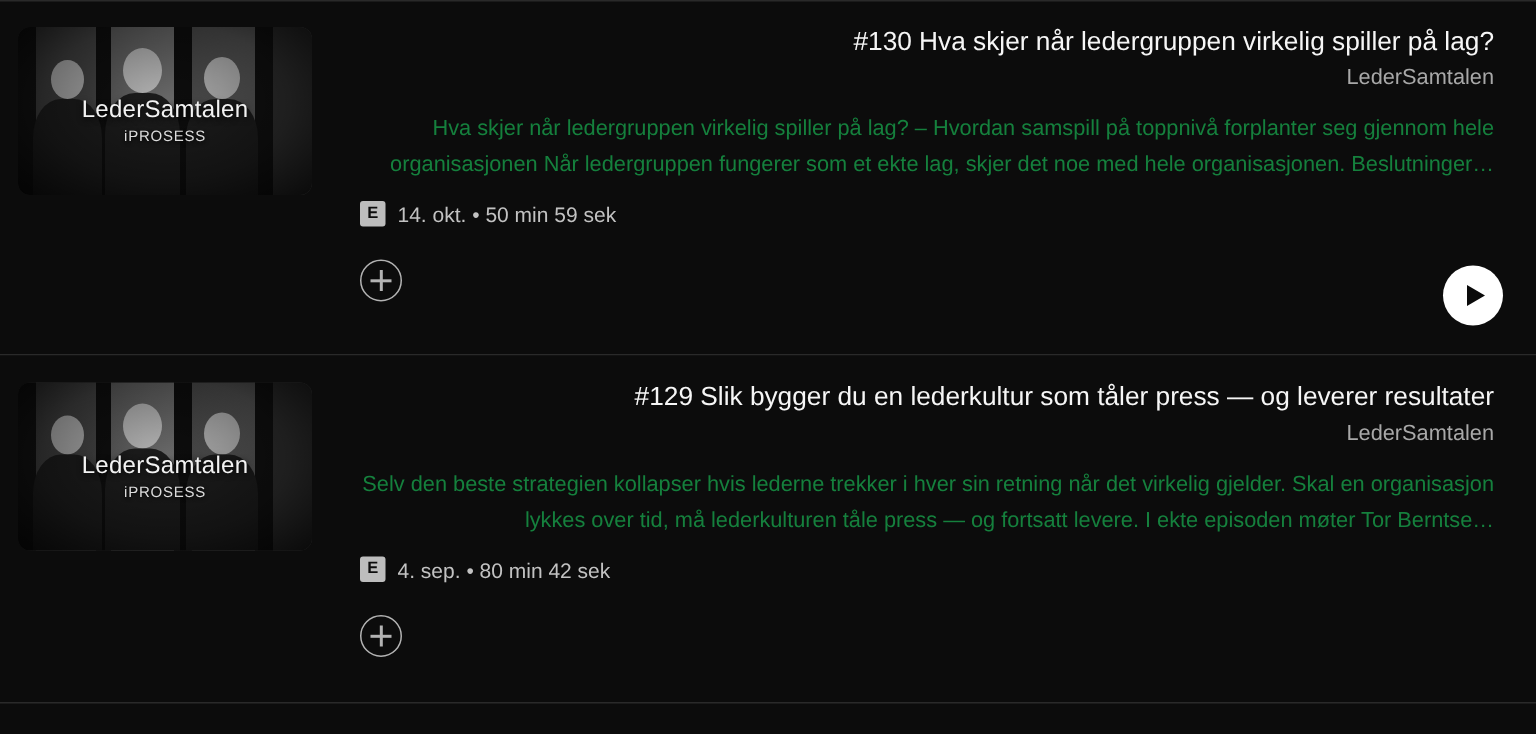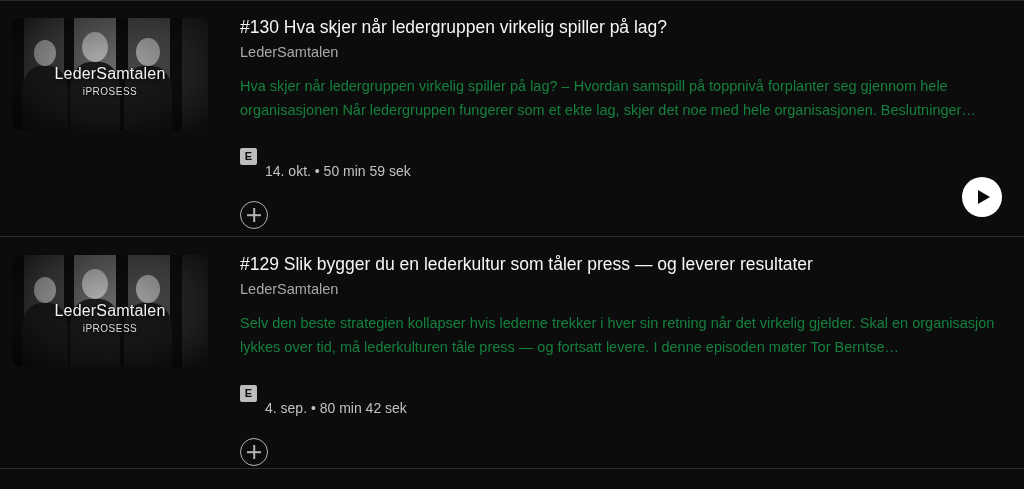--- a/index.html
+++ b/index.html
@@ -108,20 +108,21 @@
     color: #dcdcdc;
     text-shadow: 0 1px 3px rgba(0,0,0,.9);
   }
 
   
   .content {
     flex: 1 1 auto;
     min-width: 0;
     padding-left: 32px;
     padding-top: 2px;
+    text-align: right;
   }
   .ep-title {
     font-size: 17.5px;
     line-height: 22px;
     color: #f6f6f6;
     margin: 0 0 6px 0;
     font-weight: 400;
     cursor: pointer;
   }
   .ep-show {
@@ -154,21 +155,21 @@
     justify-content: center;
     width: 17px;
     height: 17px;
     border-radius: 2px;
     background: #bdbdbd;
     color: #0d0d0d;
     font-size: 11px;
     font-weight: bold;
     line-height: 1;
   }
-  .meta-text { white-space: nowrap; margin-top: 29px; }
+  .meta-text { white-space: nowrap; }
 
   
   .actions {
     margin-top: 22px;
     display: flex;
     align-items: center;
   }
   .add-btn {
     width: 28px;
     height: 28px;
@@ -283,21 +284,21 @@
         <div class="torso" style="left:112px;top:48px;width:48px;height:64px;"></div>
       </div>
       <div class="art-vignette"></div>
       <div class="art-title">LederSamtalen</div>
       <div class="art-sub">iPROSESS</div>
     </div>
 
     <div class="content">
       <div class="ep-title">#129 Slik bygger du en lederkultur som tåler press — og leverer resultater</div>
       <div class="ep-show">LederSamtalen</div>
-      <div class="ep-desc">Selv den beste strategien kollapser hvis lederne trekker i hver sin retning når det virkelig gjelder. Skal en organisasjon lykkes over tid, må lederkulturen tåle press — og fortsatt levere. I denne episoden møter Tor Berntse…</div>
+      <div class="ep-desc">Selv den beste strategien kollapser hvis lederne trekker i hver sin retning når det virkelig gjelder. Skal en organisasjon lykkes over tid, må lederkulturen tåle press — og fortsatt levere. I ekte episoden møter Tor Berntse…</div>
       <div class="meta">
         <span class="explicit">E</span>
         <span class="meta-text">4. sep. • 80 min 42 sek</span>
       </div>
       <div class="actions">
         <button class="add-btn"></button>
       </div>
     </div>
 
   </div>

